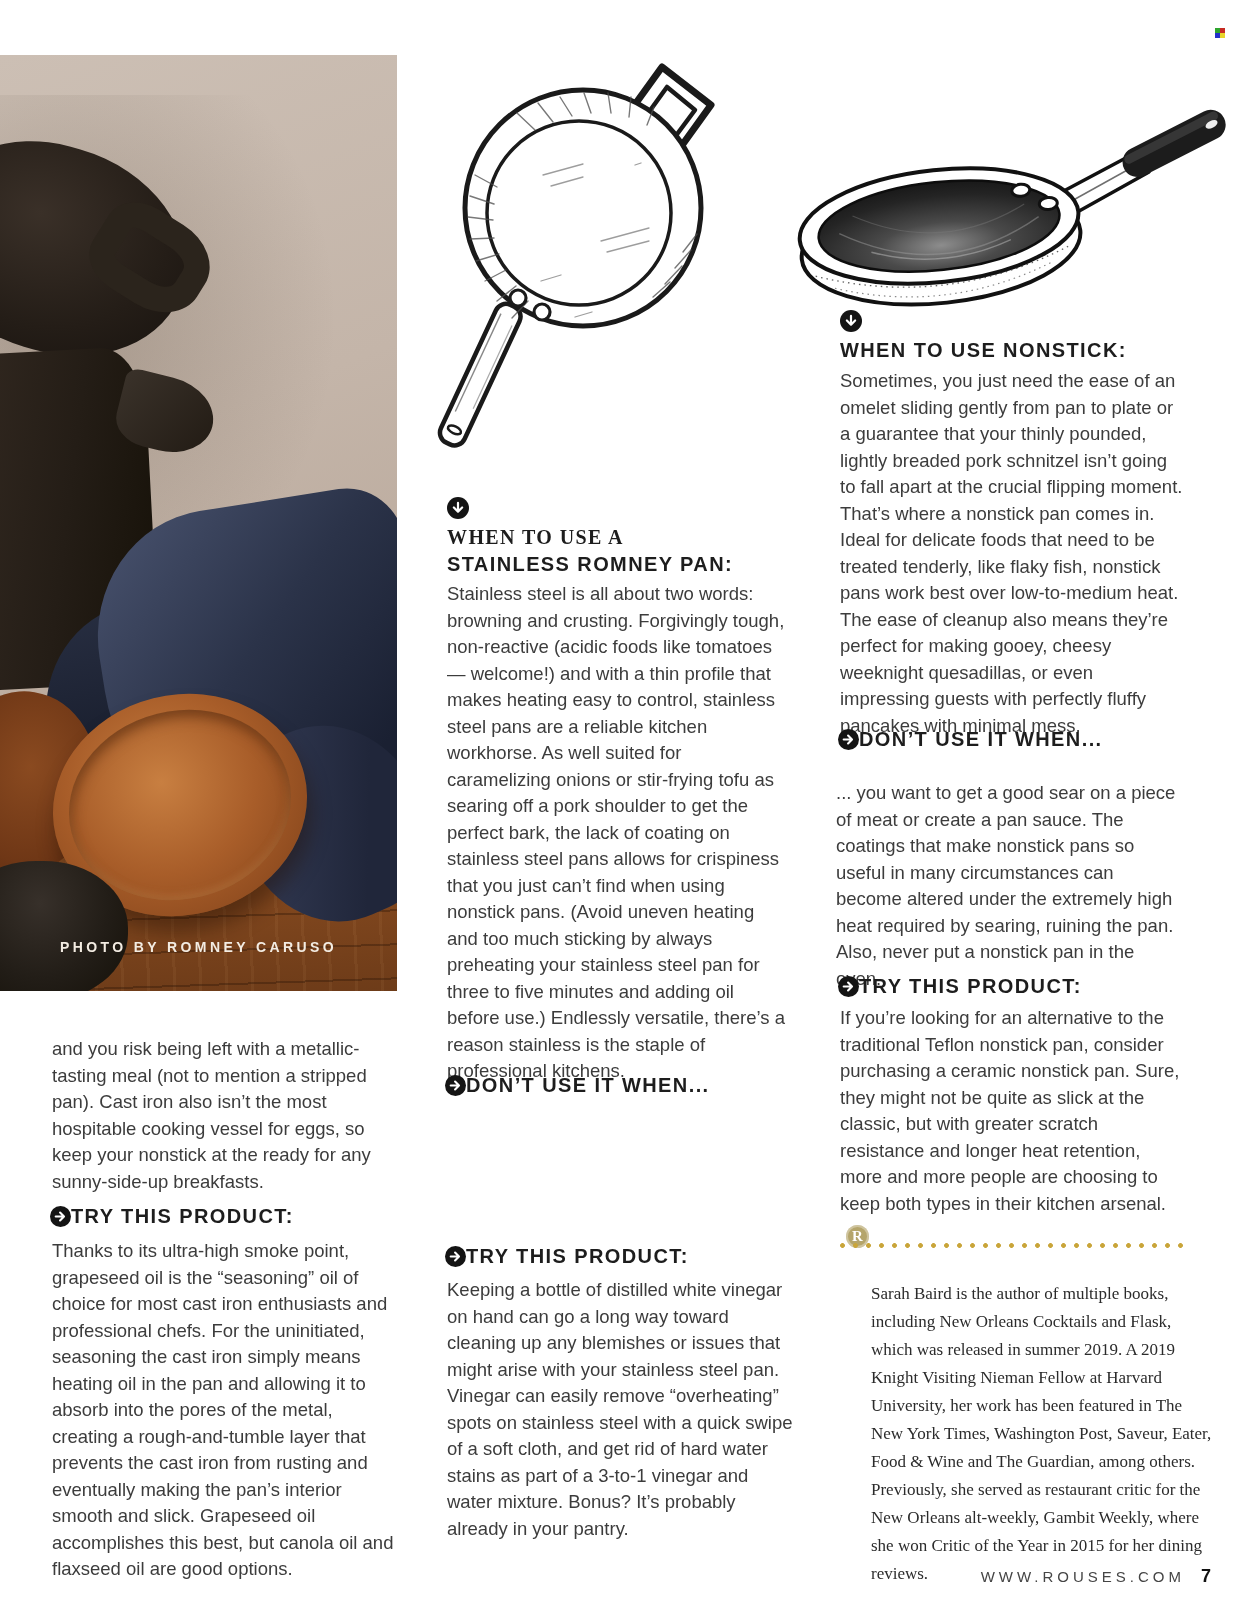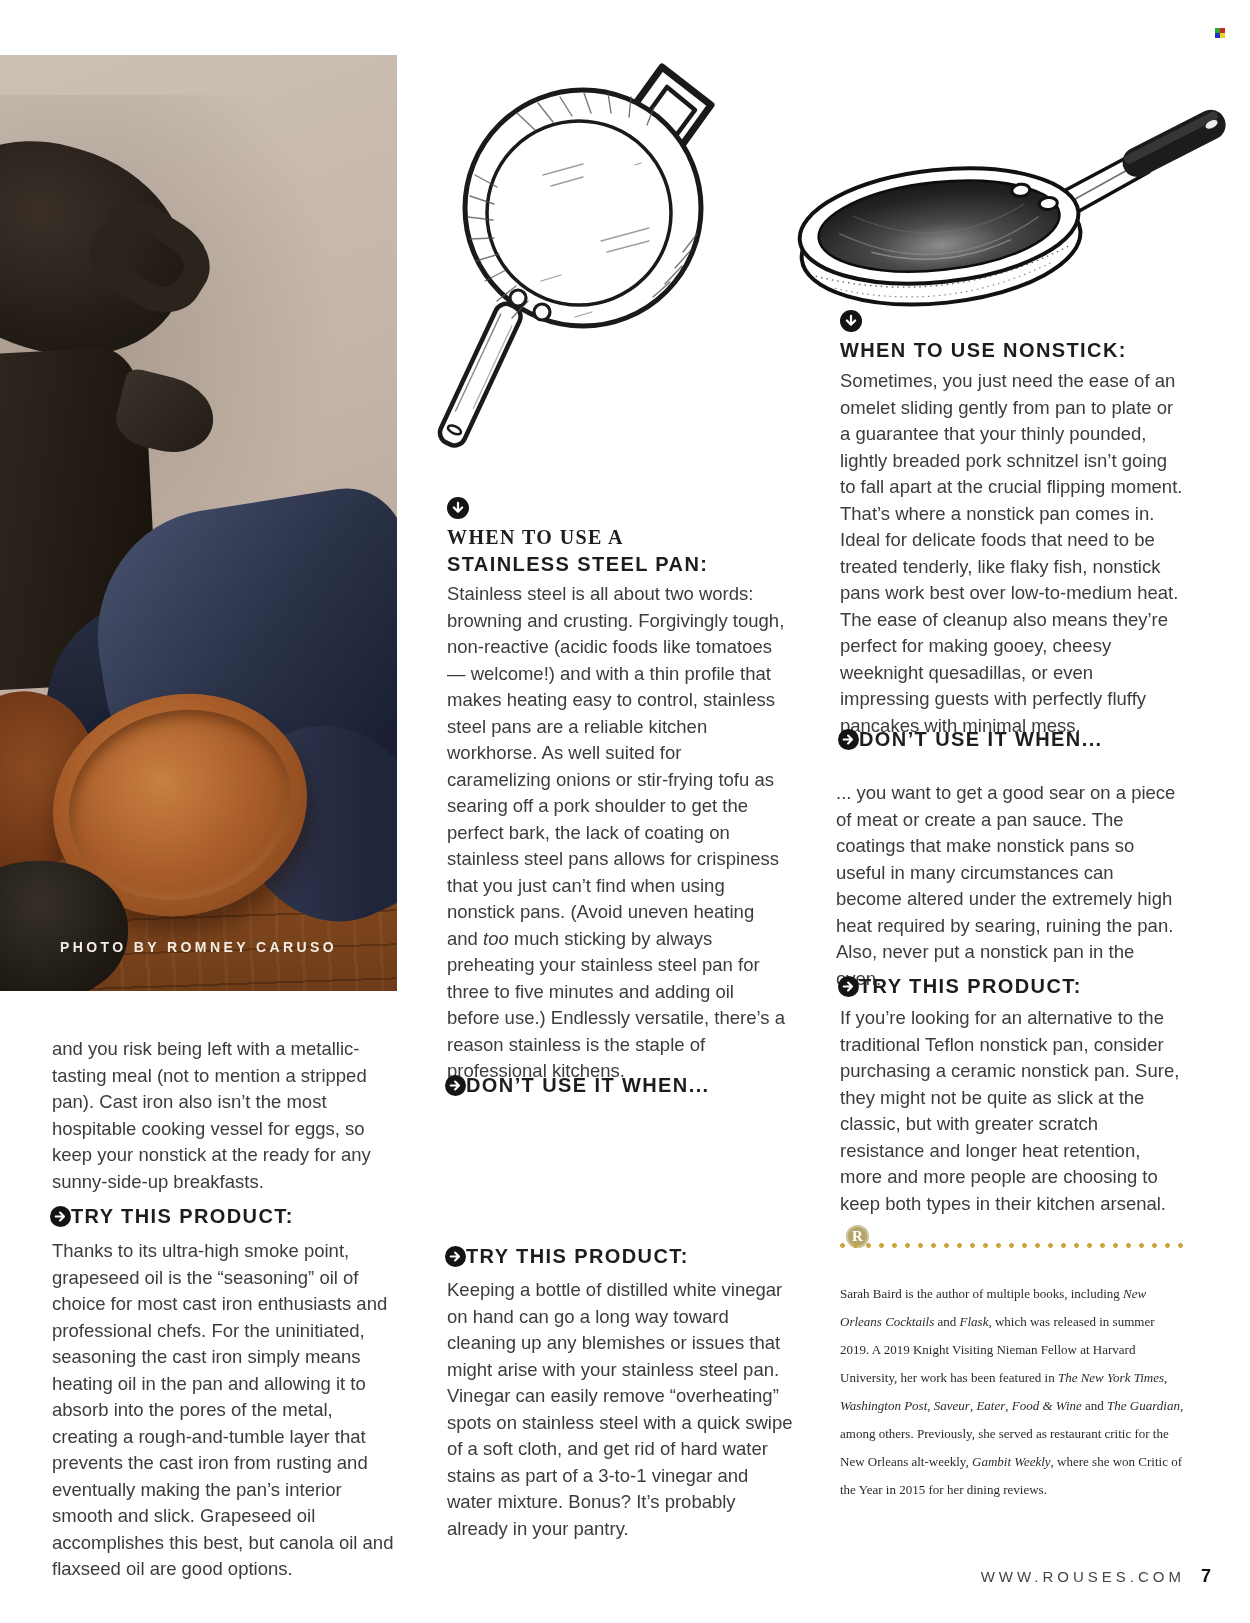--- a/index.html
+++ b/index.html
@@ -1,19 +1,19 @@
 <!DOCTYPE html>
 <html><head>
 <meta charset="utf-8">
 <style>
   html,body{margin:0;padding:0;background:#ffffff;}
   #page{position:relative;width:1250px;height:1623px;background:#ffffff;overflow:hidden;
         font-family:"Liberation Sans",sans-serif;color:#3c3c3c;}
   .abs{position:absolute;}
-  .it{font-style:italic;}
+  .it{}
 
   
   #regmark{left:1215px;top:28px;width:10px;height:10px;display:grid;grid-template-columns:5px 5px;grid-template-rows:5px 5px;}
   #regmark div{width:5px;height:5px;}
 
   
   #photo{left:0;top:55px;width:397px;height:936px;overflow:hidden;background:linear-gradient(160deg,#ccbfb4 0%,#c4b5a9 40%,#b7a698 78%,#b19f90 100%);}
   .ph-shade{left:-60px;top:40px;width:420px;height:560px;background:radial-gradient(ellipse at 30% 40%,rgba(80,66,52,.28),rgba(80,66,52,0) 65%);}
   .ph-wood{left:-12px;top:725px;width:430px;height:230px;transform:rotate(-2deg);
            background:linear-gradient(180deg,#9a5f2e 0%,#84491f 45%,#6b3a18 100%);}
@@ -56,21 +56,21 @@
   .head-row{display:flex;align-items:center;}
   .head-row .head-lg{white-space:nowrap;}
   .circle-icon{width:21px;height:21px;flex:0 0 21px;display:inline-block;}
   .down-icon-wrap{width:22px;height:22px;}
   .endmark{display:inline-block;width:23px;height:23px;border-radius:50%;background:#b5a56b;
            color:#ffffff;font-family:"Liberation Serif",serif;font-weight:700;font-size:15px;
            text-align:center;line-height:23px;vertical-align:-5px;margin-left:6px;
            box-shadow:inset 0 0 0 2px rgba(255,255,255,.35);}
   .dots{height:5px;background-image:radial-gradient(circle at 2.5px 2.5px,#c9a53a 2.1px,rgba(0,0,0,0) 2.6px);
         background-size:13px 5px;background-repeat:repeat-x;}
-  .bio{font-family:"Liberation Serif",serif;font-size:13px;line-height:28px;color:#2b2b2b;}
+  .bio{font-family:"Liberation Serif",serif;font-size:17px;line-height:28px;color:#2b2b2b;margin-left:31px;}
   #footer{top:1566px;left:0;width:1211px;display:flex;justify-content:flex-end;align-items:baseline;gap:16px;}
   #footer .url{font-size:15px;letter-spacing:4px;color:#454545;}
   #footer .pagenum{font-size:18px;font-weight:700;color:#111;}
 
   
   #mc-illo{left:425px;top:55px;width:380px;height:420px;}
   #rc-illo{left:770px;top:95px;width:460px;height:220px;}
 </style>
 </head>
 <body>
@@ -166,21 +166,21 @@
     </svg>
   </div>
 
   <div class="abs down-icon-wrap" style="left:447px;top:497px;">
     <svg viewBox="0 0 24 24" width="22" height="22">
         <circle cx="12" cy="12" r="12" fill="#141414"></circle>
         <path d="M12 6.5v9M7.5 11.5 12 16l4.5-4.5" stroke="#fff" stroke-width="2.4" fill="none" stroke-linecap="round" stroke-linejoin="round"></path>
       </svg>
   </div>
   <div class="abs head-lg" style="left:447px;top:524px;font-family:Liberation Serif, serif;">WHEN TO USE A</div>
-  <div class="abs head-lg" style="left:447px;top:551px;">STAINLESS STEEL PAN:</div>
+  <div class="abs head-lg" style="left:447px;top:551px;">STAINLESS ROMNEY PAN:</div>
   <div class="abs body-text" style="left:447px;top:581px;width:342px;"><span>Stainless steel is all about two words: browning and crusting. Forgivingly tough, non-reactive (acidic foods like tomatoes — welcome!) and with a thin profile that makes heating easy to control, stainless steel pans are a reliable kitchen workhorse. As well suited for caramelizing onions or stir-frying tofu as searing off a pork shoulder to get the perfect bark, the lack of coating on stainless steel pans allows for crispiness that you just can’t find when using nonstick pans. (Avoid uneven heating and </span><span class="it">too</span><span> much sticking by always preheating your stainless steel pan for three to five minutes and adding oil before use.) Endlessly versatile, there’s a reason stainless is the staple of professional kitchens.</span></div>
 
   <div class="abs head-row" style="left:445px;top:1072px;">
     <span class="circle-icon">
       <svg viewBox="0 0 24 24" width="21" height="21">
           <circle cx="12" cy="12" r="12" fill="#141414"></circle>
           <path d="M6.5 12h9M11.5 7.5 16 12l-4.5 4.5" stroke="#fff" stroke-width="2.4" fill="none" stroke-linecap="round" stroke-linejoin="round"></path>
         </svg>
     </span>
     <span class="head-lg">DON’T USE IT WHEN...</span>

